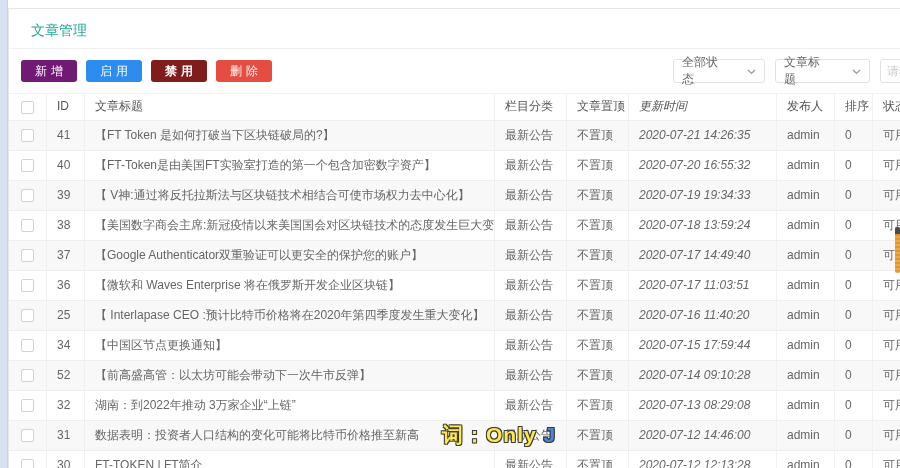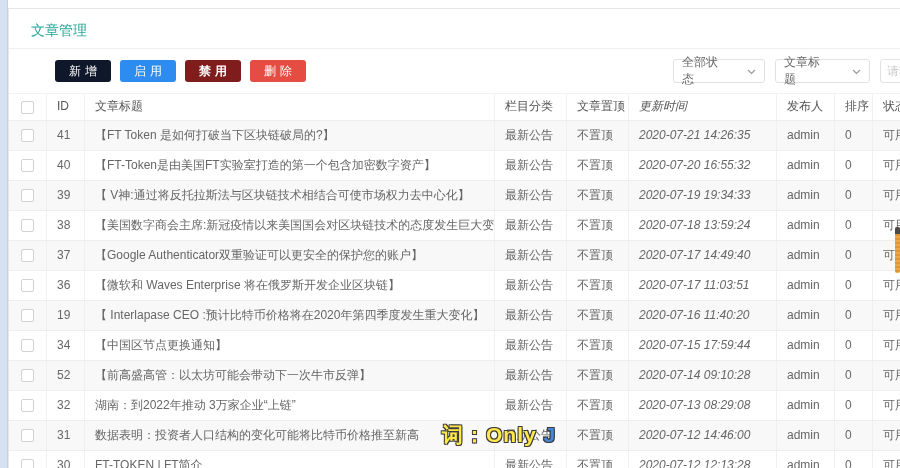--- a/index.html
+++ b/index.html
@@ -15,21 +15,21 @@
 
   .card-header { height:40px; padding:12px 20px 0 22px; border-bottom:1px solid #f0f0f0; }
   .page-title { color:#26a69a; font-size:14px; }
 
   .toolbar { display:flex; justify-content:space-between; align-items:center;
              padding:10px 10px 10px 12px; }
   .btn-group { display:flex; }
   .btn { border:none; color:#fff; font-size:12px; height:22px; line-height:22px;
          padding:0 10px; margin-right:9px; border-radius:3px; cursor:pointer;
          letter-spacing:4px; padding-left:14px; font-family:inherit; }
-  .btn-add    { background:#0f172a;margin-left:34px; }
+  .btn-add    { background:#701a75; }
   .btn-enable { background:#2d8cf0; }
   .btn-disable{ background:#7f1d1d;font-weight:bold; }
   .btn-delete { background:#e54d42; margin-right:0; }
 
   .filters { display:flex; align-items:center; }
   .select { width:92px; height:24px; border:1px solid #e2e2e2; border-radius:3px;
             display:flex; align-items:center; justify-content:space-between;
             padding:0 8px; font-size:12px; color:#666; background:#fff; cursor:pointer;gap:28px; }
   .select + .select { margin-left:10px; width:95px; }
   .select svg { flex:none; }
@@ -200,21 +200,21 @@
           <div class="td col-top">不置顶</div>
           <div class="td col-time">2020-07-17 11:03:51</div>
           <div class="td col-pub">admin</div>
           <div class="td col-sort">0</div>
           <div class="td col-status">可用</div>
         </div>
         <div class="tr zebra">
           <div class="td col-check">
             <div class="checkbox"></div>
           </div>
-          <div class="td col-id">19</div>
+          <div class="td col-id">25</div>
           <div class="td col-title">【 Interlapase CEO :预计比特币价格将在2020年第四季度发生重大变化】</div>
           <div class="td col-cat">最新公告</div>
           <div class="td col-top">不置顶</div>
           <div class="td col-time">2020-07-16 11:40:20</div>
           <div class="td col-pub">admin</div>
           <div class="td col-sort">0</div>
           <div class="td col-status">可用</div>
         </div>
         <div class="tr">
           <div class="td col-check">

